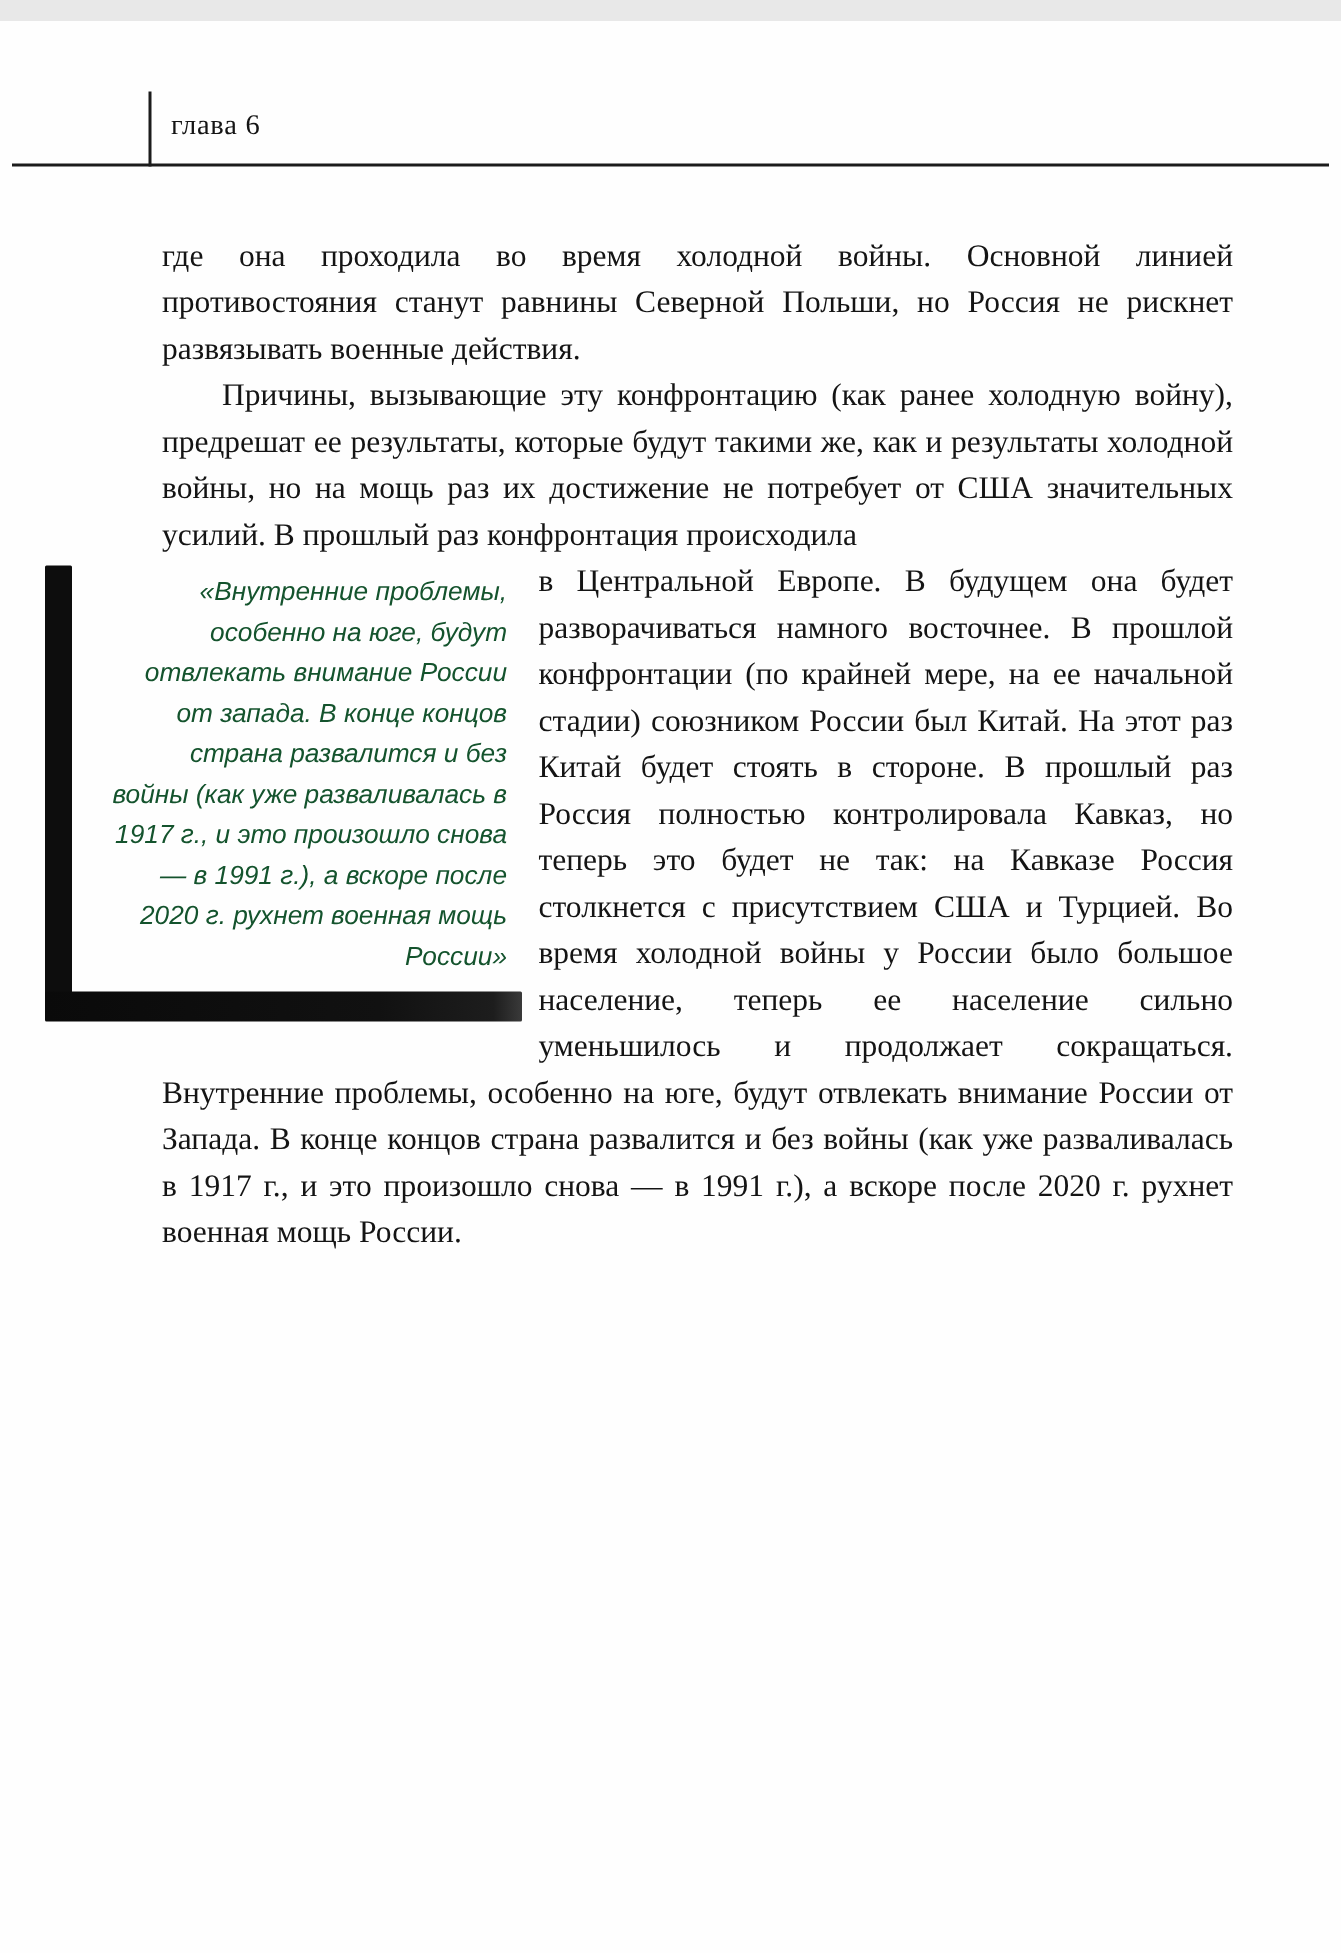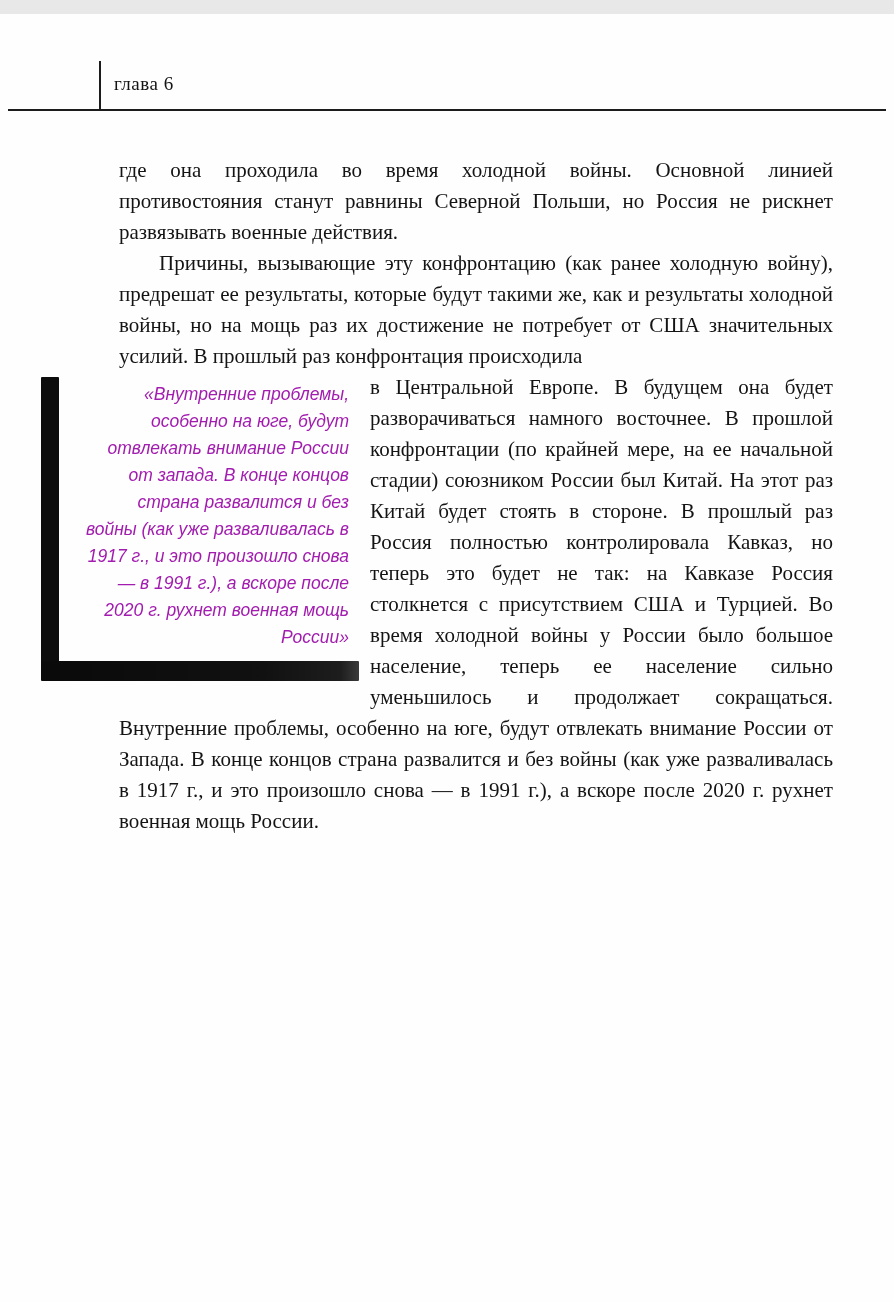--- a/index.html
+++ b/index.html
@@ -37,21 +37,21 @@
     position: absolute;
     left: 8px;
     top: 95px;
     width: 878px;
     height: 2px;
     background: #1c1c1c;
   }
   
   .content {
     position: absolute;
-    left: 119px;
+    left: 108px;
     top: 141px;
     width: 714px;
     font-size: 21px;
     line-height: 31px;
     text-align: justify;
   }
   .content p {
     margin: 0;
     padding: 0;
   }
@@ -89,21 +89,21 @@
     background: linear-gradient(90deg, #0a0a0a 0%, #111 70%, #1d1d1d 94%, #3a3a3a 100%);
     border-radius: 1px;
   }
   .pullquote-text {
     display: block;
     font-family: "Liberation Sans", sans-serif;
     font-style: italic;
     font-size: 17.5px;
     line-height: 27px;
     text-align: right;
-    color: #a21caf;
+    color: #14532d;
   }
 </style>
 </head>
 <body>
 
 <div class="page">
 
   <div class="header-vline"></div>
   <div class="chapter-label">глава 6</div>
   <div class="header-rule"></div>

